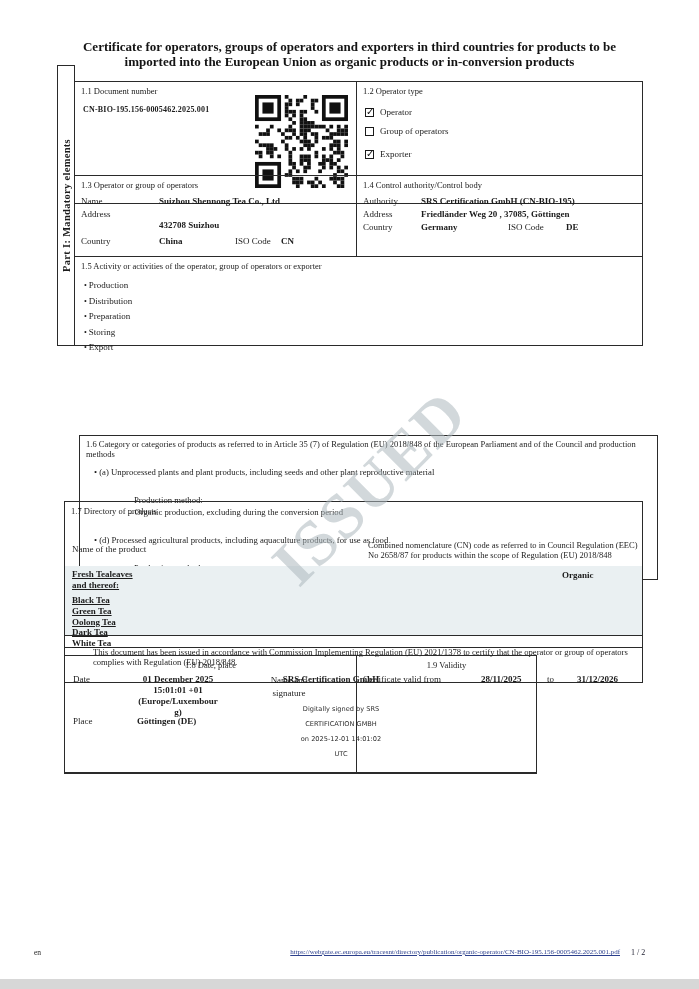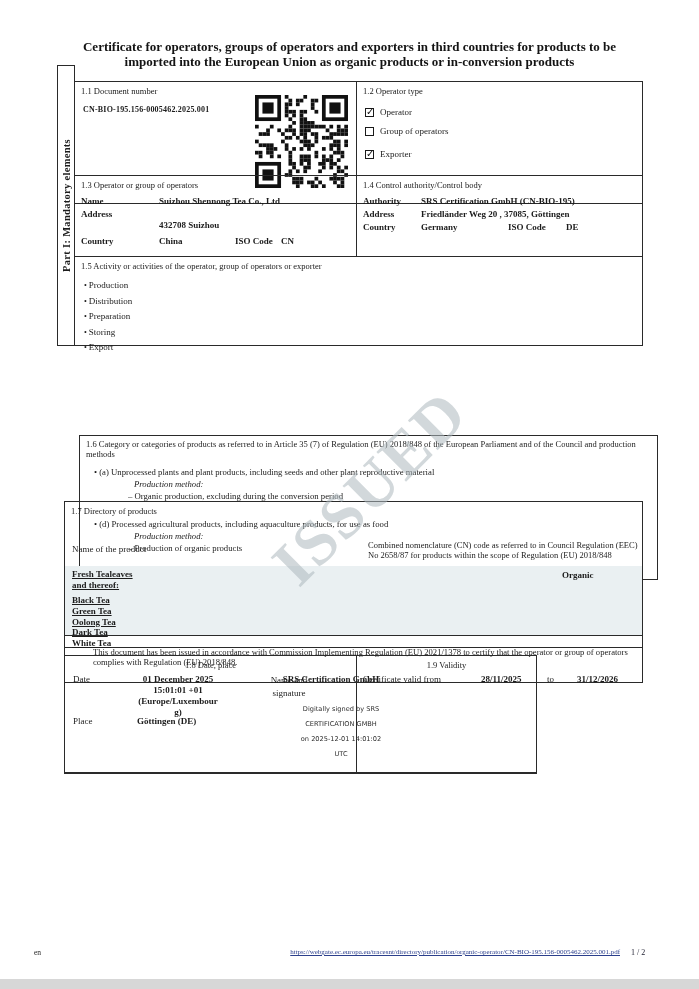--- a/index.html
+++ b/index.html
@@ -43,32 +43,32 @@
   
   .chk-row { display:flex; align-items:center; margin-left:2px; }
   .chk-1 { margin-top:11px; } .chk-2 { margin-top:9px; } .chk-3 { margin-top:13px; }
   .chk-box { width:9px; height:9px; border:1px solid #1a1a1a; margin-right:6px;
     position:relative; background:#fff; flex:0 0 auto; }
   .chk-box.checked::after { content:"✓"; position:absolute; left:0px; top:-3px;
     font-size:10px; font-weight:bold; color:#111; font-family:"DejaVu Sans",sans-serif; }
   .chk-label { font-size:9px; }
   
   .kv { display:flex; font-size:9px; }
-  .kv .k { flex:0 0 auto;font-weight:bold; }
+  .kv .k { flex:0 0 auto; }
   .kv .v { font-weight:bold; }
   .mt6{margin-top:6px;} .mt3{margin-top:3px;} .mt5{margin-top:5px;}
   
   .act-list { margin:7px 0 0 3px; }
   .act-item { font-size:9px; line-height:14.5px; }
   .act-item::before { content:"• "; font-size:8px; }
   
   .cat-head { font-size:8.5px; line-height:1.15; }
   .cat-item { font-size:8.7px; margin:4px 0 0 8px; }
   .cat-item::before { content:"• "; }
-  .cat-method-label { font-size:8.7px; margin-left:48px; margin-top:2px;font-style:italic; }
+  .cat-method-label { font-size:8.7px; margin-left:48px; margin-top:18px; }
   .cat-method { font-size:8.7px; margin-left:42px; margin-top:2px; }
   .cat-gap { height:14px; }
   
   .prod-cols { position:relative; height:48px; }
   .prod-name-col { position:absolute; left:7px; top:28px; font-size:9px; }
   .prod-cn-col { position:absolute; left:303px; top:24px; width:276px; font-size:8.5px; line-height:1.2; }
   .prod-band { position:absolute; left:0; right:0; top:64px; height:70px;
     background:var(--band,#eaf0f2); padding:3px 22px 0 7px;text-decoration:underline; }
   .prod-group { font-size:9px; font-weight:bold; line-height:10.5px; }
   .prod-status { position:absolute; left:497px; top:4px; font-size:9px; font-weight:bold; }

